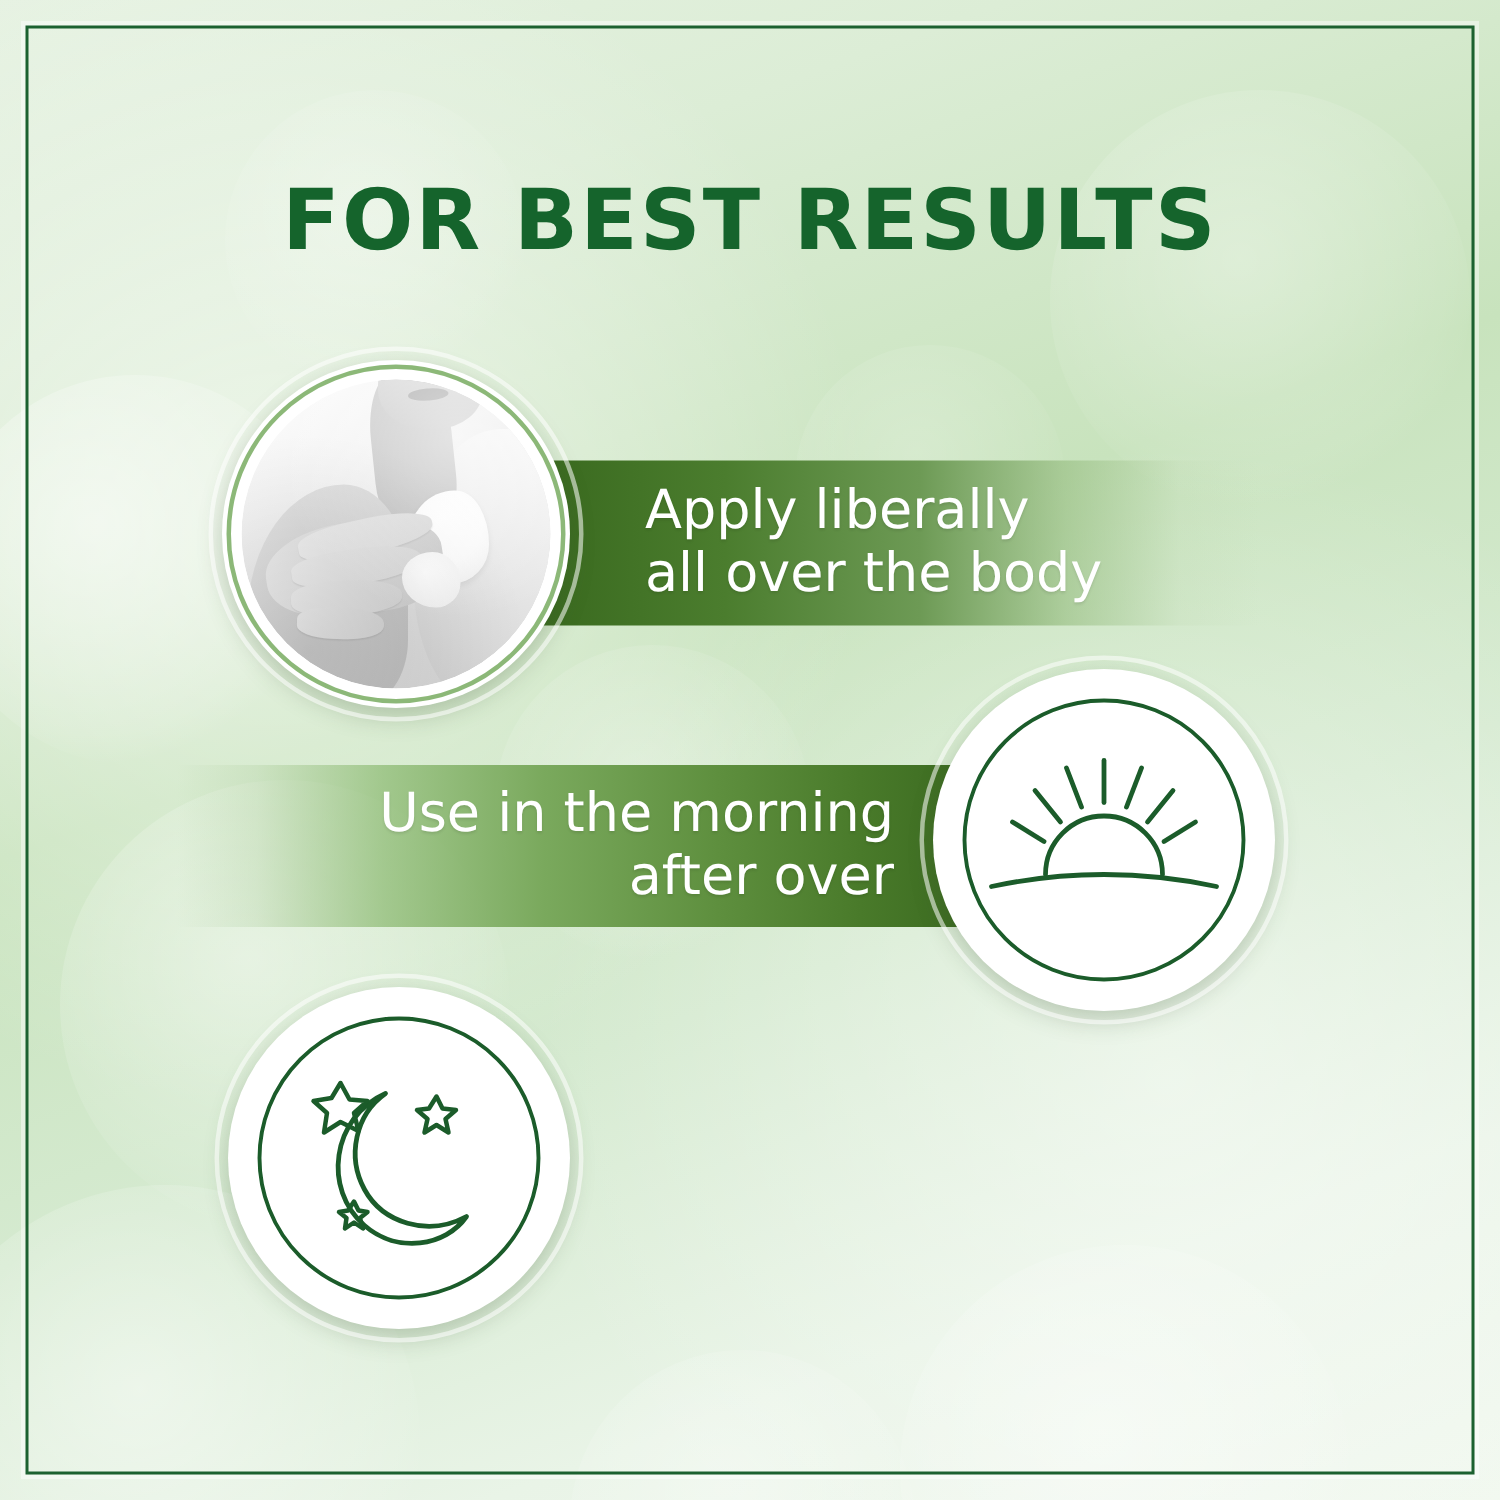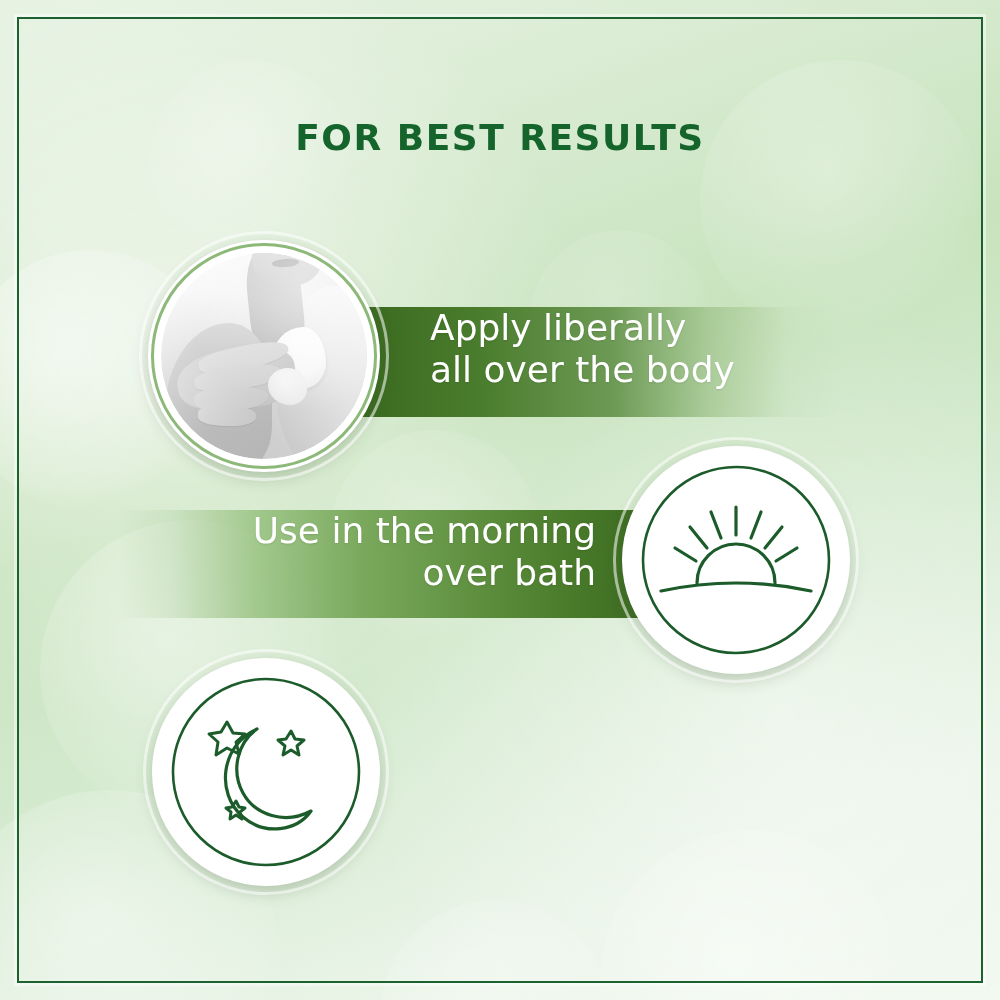--- a/index.html
+++ b/index.html
@@ -48,30 +48,31 @@
     box-shadow:0 0 0 3px rgba(255,255,255,.45);
     pointer-events:none;
   }
 
   
   .title{
     position:absolute;left:0;right:0;top:120px;
     text-align:center;
     font-family:"DejaVu Sans", sans-serif;
     font-weight:bold;
-    font-size:36px;
+    font-size:56px;
     letter-spacing:1.5px;
     color:#15642c;
     line-height:1;
   }
 
   
   .banner{
     position:absolute;
     display:flex;
+    align-items:center;
     box-sizing:border-box;
     color:#ffffff;
   }
   .banner .btext{
     font-family:"DejaVu Sans", sans-serif;
     font-size:36px;
     font-weight:normal;
     line-height:1.16;
     color:#ffffff;
     white-space:pre-line;
@@ -229,21 +230,21 @@
 
   <div class="title">FOR BEST RESULTS</div>
 
   <div class="banner" id="banner-apply">
     <div class="btext">Apply liberally
 all over the body</div>
   </div>
 
   <div class="banner" id="banner-morning">
     <div class="btext">Use in the morning
-over bath</div>
+after over</div>
   </div>
 
 
   <div class="circle-wrap" id="circle-photo">
     <div class="photo-ring"></div>
     <div class="circle-inner">
       <div class="photo">
         <div class="ph ph-shoulderR"></div>
         <div class="ph ph-neck"></div>
         <div class="ph ph-chin"></div>

